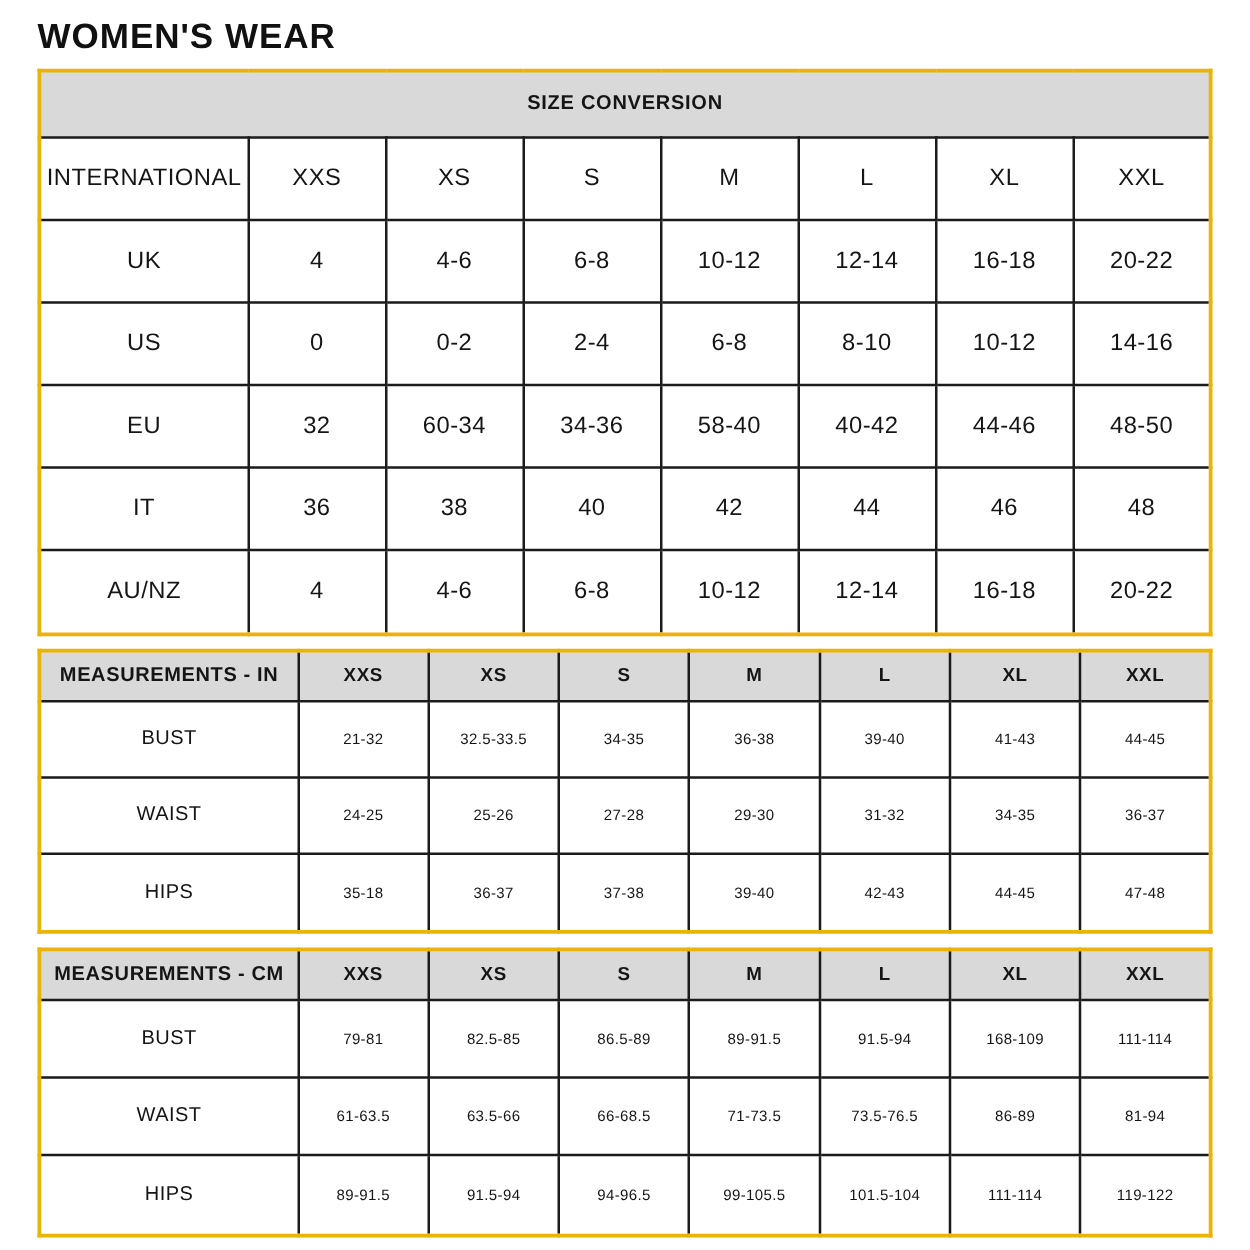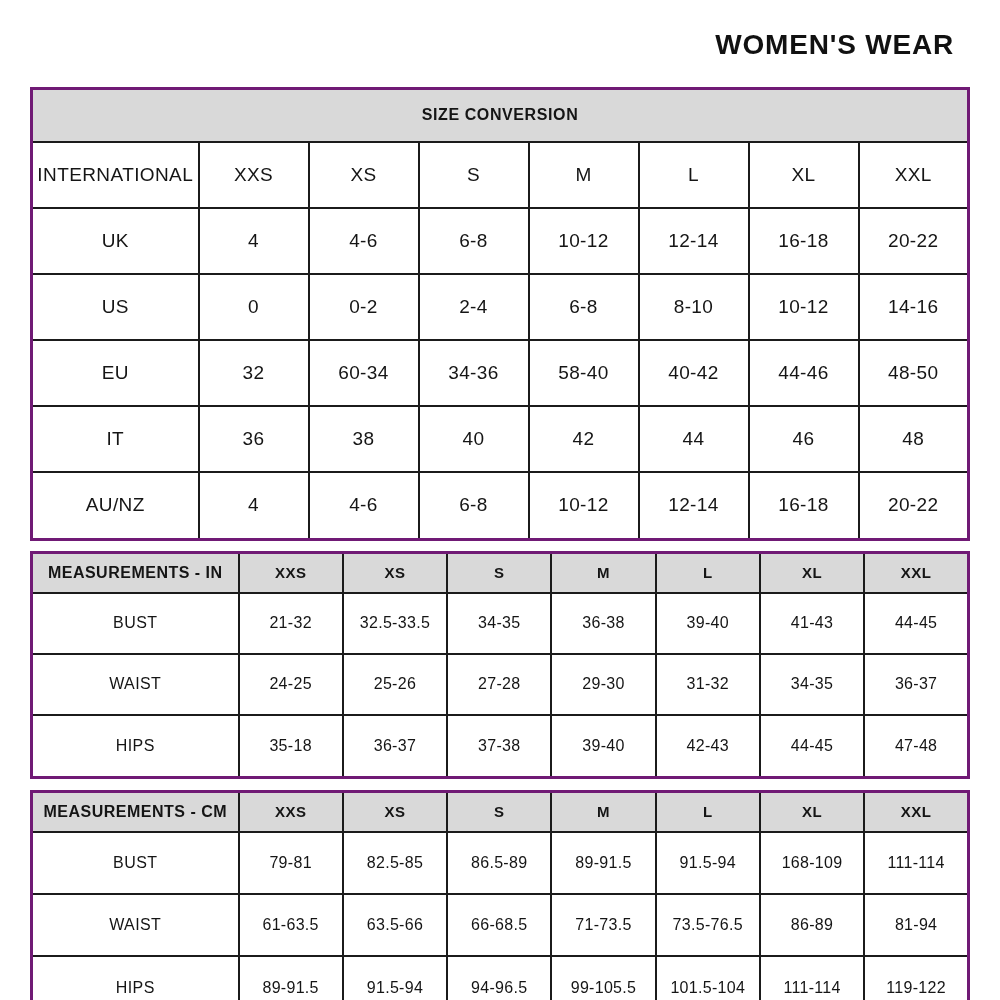--- a/index.html
+++ b/index.html
@@ -5,43 +5,43 @@
   * { box-sizing: border-box; }
   html, body {
     margin: 0; padding: 0;
     width: 1000px; height: 1000px;
     background: #ffffff;
     font-family: "Liberation Sans", sans-serif;
     color: #151515;
   }
   .sheet { padding: 0 30px; }
   .page-title {
-    margin: 16px;
+    margin: 0;
     padding-top: 13px;
     height: 55px;
-    text-align: right;
+    text-align: left;
     font-size: 28px;
     font-weight: 700;
     letter-spacing: 0.8px;
     color: #111111;
   }
   table {
     width: 940px;
     border-collapse: collapse;
     table-layout: fixed;
     text-align: center;
   }
   th, td {
     border: 2px solid #1b1b1b;
     text-align: center;
     vertical-align: middle;
     padding: 0 2px;
     font-weight: normal;
   }
-  table { border: 3px solid #701a75; }
+  table { border: 3px solid #eab308; }
 
   
   .t1 { height: 454px; margin-bottom: 10px; }
   .t1 .band th {
     background: #d9d9d9;
     height: 53px;
     font-weight: 700;
     font-size: 16px;
     letter-spacing: 0.6px;
   }
@@ -52,21 +52,21 @@
   .m-table.cm { height: 232px; margin-bottom: 0; }
   .m-table thead th {
     background: #d9d9d9;
     height: 40px;
     font-weight: 700;
     font-size: 15px;
     letter-spacing: 0.5px;
   }
   .m-table thead th.title-cell { font-size: 16px; }
   .m-table .row-label { font-size: 16px; letter-spacing: 0.4px; }
-  .m-table .val { font-size: 16px; letter-spacing: 0.3px; text-align: center; }
+  .m-table .val { font-size: 12px; letter-spacing: 0.3px; text-align: center; }
 </style>
 </head>
 <body>
 
 <div class="sheet">
 
   <h1 class="page-title">WOMEN'S WEAR</h1>
 
   <table class="t1">
     <colgroup>

